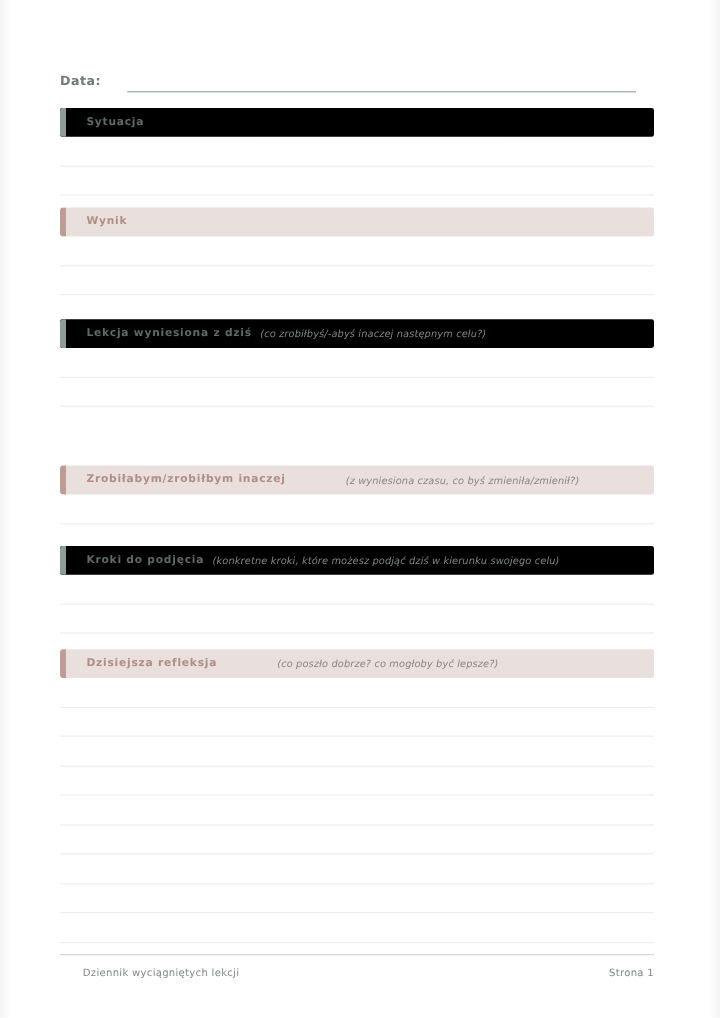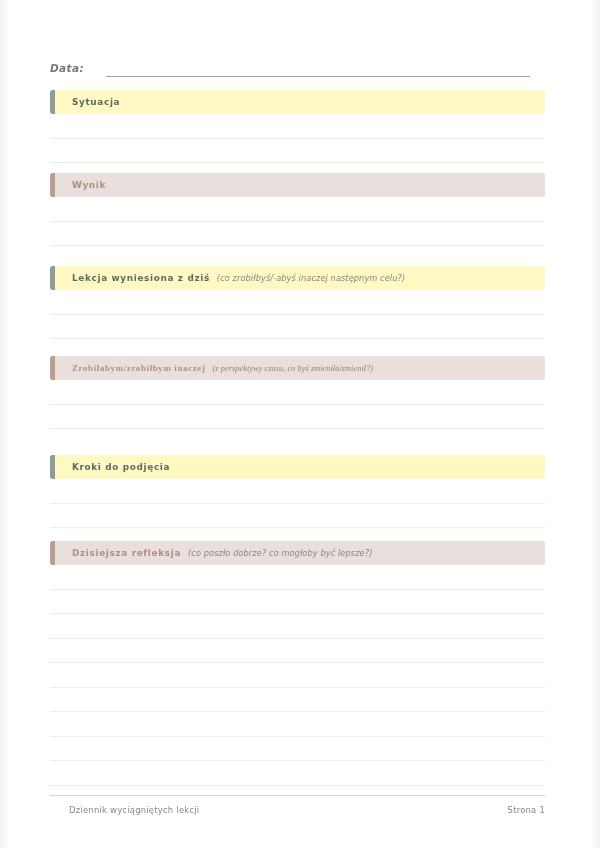--- a/index.html
+++ b/index.html
@@ -58,21 +58,20 @@
     align-items: flex-end;
   }
   .date-label {
     font-size: 10.5px;
     font-weight: bold;
     color: #6f7c78;
     letter-spacing: 0.4px;
     line-height: 14px;
     padding-bottom: 2px;
     white-space: nowrap;
-    font-style: italic;
   }
   .date-line {
     flex: 1;
     margin-left: 22px;
     margin-right: 15px;
     border-bottom: 1px solid #9aa5a1;
     height: 14px;
   }
 
   
@@ -107,27 +106,27 @@
   }
   .band-hint {
     font-size: 8.2px;
     font-style: italic;
     letter-spacing: 0.1px;
     margin-left: 7px;
     white-space: nowrap;
   }
 
   
-  .sec-green .band { background: #fef9c3; align-items: center; }
+  .sec-green .band { background: #000000; align-items: center; }
   .sec-green .accent { background: #8d9e98; }
   .sec-green .band-title { color: #5d6b66; }
   .sec-green .band-hint { color: #7d8a86; }
 
   
-  .sec-pink .band { background: #e9dfdc; }
+  .sec-pink .band { background: #e9dfdc; gap: 43px; }
   .sec-pink .accent { background: #bd9c94; }
   .sec-pink .band-title { color: #b08d86; }
   .sec-pink .band-hint { color: #8e8380; }
 
   
   .lines {
     position: relative;
     width: 495px;
   }
   .wline {
@@ -194,35 +193,36 @@
           <div class="band">
             <span class="accent"></span>
             <span class="band-title">Lekcja wyniesiona z dziś</span>
             <span class="band-hint">(co zrobiłbyś/-abyś inaczej następnym celu?)</span>
           </div>
           <div class="lines">
             <div class="wline"></div>
             <div class="wline"></div>
           </div>
         </div>
-        <div class="section sec-pink" style="top: 356px; font-family: Liberation Serif, serif;">
+        <div class="section sec-pink" style="top: 388px;">
           <div class="band">
             <span class="accent"></span>
             <span class="band-title">Zrobiłabym/zrobiłbym inaczej</span>
-            <span class="band-hint">(z perspektywy czasu, co byś zmieniła/zmienił?)</span>
+            <span class="band-hint">(z wyniesiona czasu, co byś zmieniła/zmienił?)</span>
           </div>
           <div class="lines">
             <div class="wline"></div>
             <div class="wline"></div>
           </div>
         </div>
         <div class="section sec-green" style="top: 455px;">
           <div class="band">
             <span class="accent"></span>
             <span class="band-title">Kroki do podjęcia</span>
+            <span class="band-hint">(konkretne kroki, które możesz podjąć dziś w kierunku swojego celu)</span>
           </div>
           <div class="lines">
             <div class="wline"></div>
             <div class="wline"></div>
           </div>
         </div>
         <div class="section sec-pink" style="top: 541px;">
           <div class="band">
             <span class="accent"></span>
             <span class="band-title">Dzisiejsza refleksja</span>

